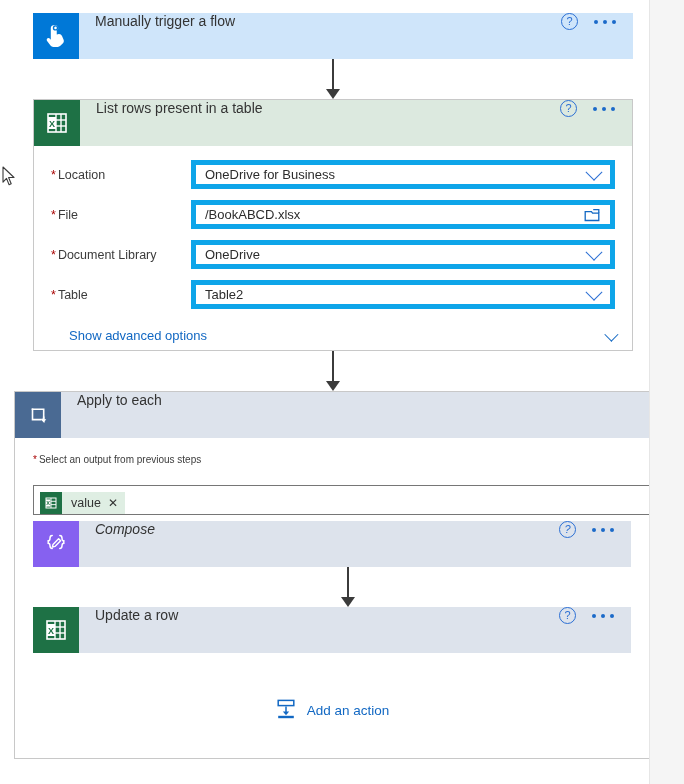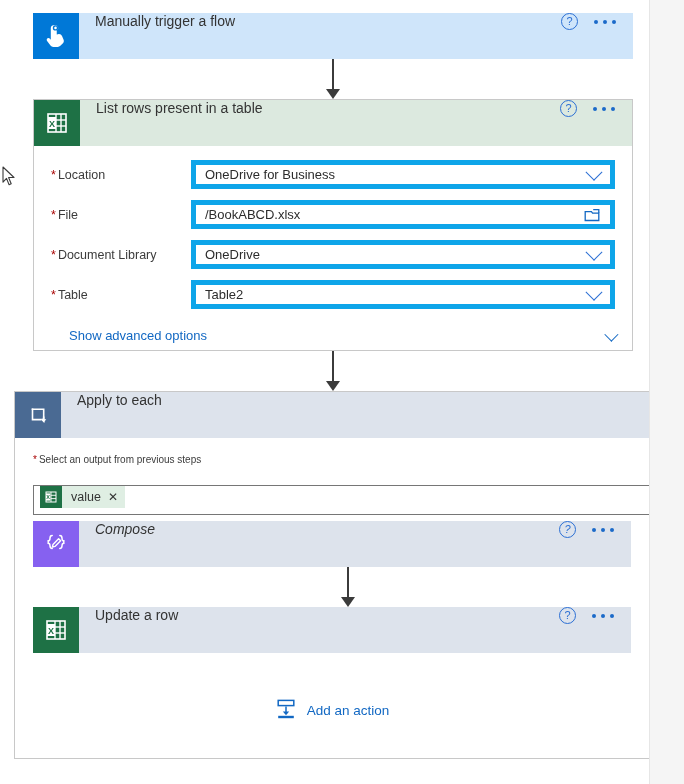--- a/index.html
+++ b/index.html
@@ -197,21 +197,21 @@
   .loop-field-label {
     font-size: 10px;
     color: #3b3b3b;
     margin-bottom: 20px;
   }
   .token-box {
     height: 30px;
     border: 1px solid #767676;
     background: #ffffff;
     display: flex;
-    align-items: flex-start;
+    align-items: flex-end;
     padding-left: 6px;
     box-sizing: border-box;
   }
   .token-chip {
     display: inline-flex;
     align-items: center;
     height: 22px;
     background: #dfeee3;
     padding-right: 7px;
   }

